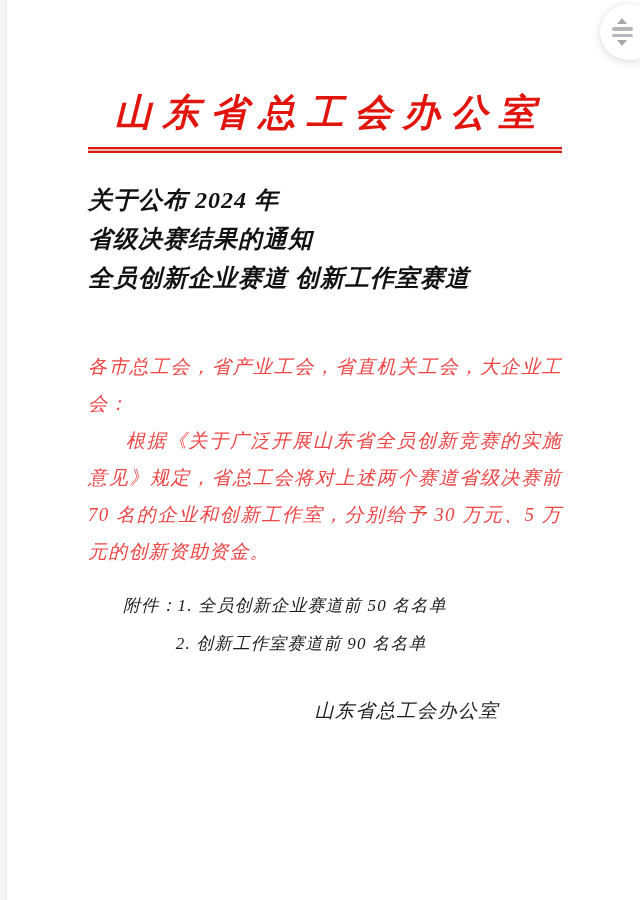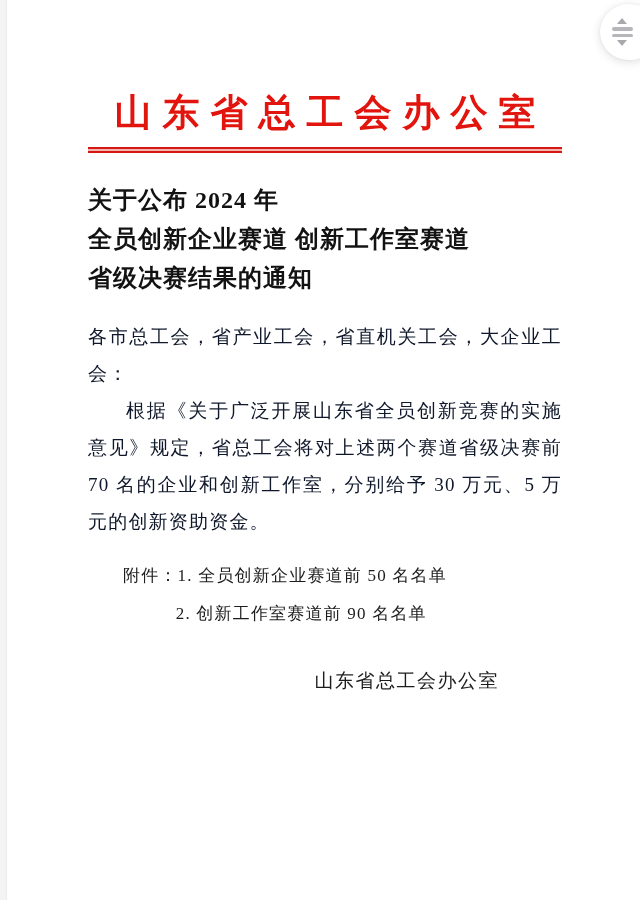--- a/index.html
+++ b/index.html
@@ -21,20 +21,21 @@
     width: 7px; height: 900px;
     background: #f4f4f5;
     border-right: 1px solid #ececee;
   }
   .page {
     position: absolute;
     left: 7px; top: 0;
     width: 633px; height: 900px;
     background: #ffffff;
     padding: 0 78px 0 81px; 
+    font-style: italic;
   }
 
   
   .scroll-pill {
     position: absolute;
     top: 4px;
     right: -18px;
     width: 58px;
     height: 56px;
     background: #ffffff;
@@ -90,26 +91,26 @@
     text-align: left;
     font-weight: 700;
     color: #121212;
     font-size: 24px;
     line-height: 39px;
     letter-spacing: 1px;
   }
 
   
   .doc-body {
-    margin-top: 20px;
+    margin-top: 50px;
     font-size: 19px;
     line-height: 37px;
     letter-spacing: 1.2px;
     text-align: justify;
-    color: #0f172a;
+    color: #ef4444;
   }
   .doc-body p.indent { text-indent: 2em; }
 
   
   .attachments {
     margin-top: 17px;
     margin-left: 35px;
     font-size: 17px;
     line-height: 38px;
     letter-spacing: 1.2px;
@@ -142,22 +143,22 @@
 
 <div class="page">
 
   <div class="letterhead">
     <div class="issuer-name">山东省总工会办公室</div>
     <div class="red-divider"></div>
   </div>
 
   <div class="doc-title">
     <div>关于公布 2024 年</div>
+    <div>省级决赛结果的通知</div>
     <div>全员创新企业赛道 创新工作室赛道</div>
-    <div>省级决赛结果的通知</div>
   </div>
 
   <div class="doc-body">
     <p>各市总工会，省产业工会，省直机关工会，大企业工会：</p>
     <p class="indent">根据《关于广泛开展山东省全员创新竞赛的实施意见》规定，省总工会将对上述两个赛道省级决赛前 70 名的企业和创新工作室，分别给予 30 万元、5 万元的创新资助资金。</p>
   </div>
 
   <div class="attachments">
     <div>
       <span class="att-label">附件：</span><span>1. 全员创新企业赛道前 50 名名单</span>

